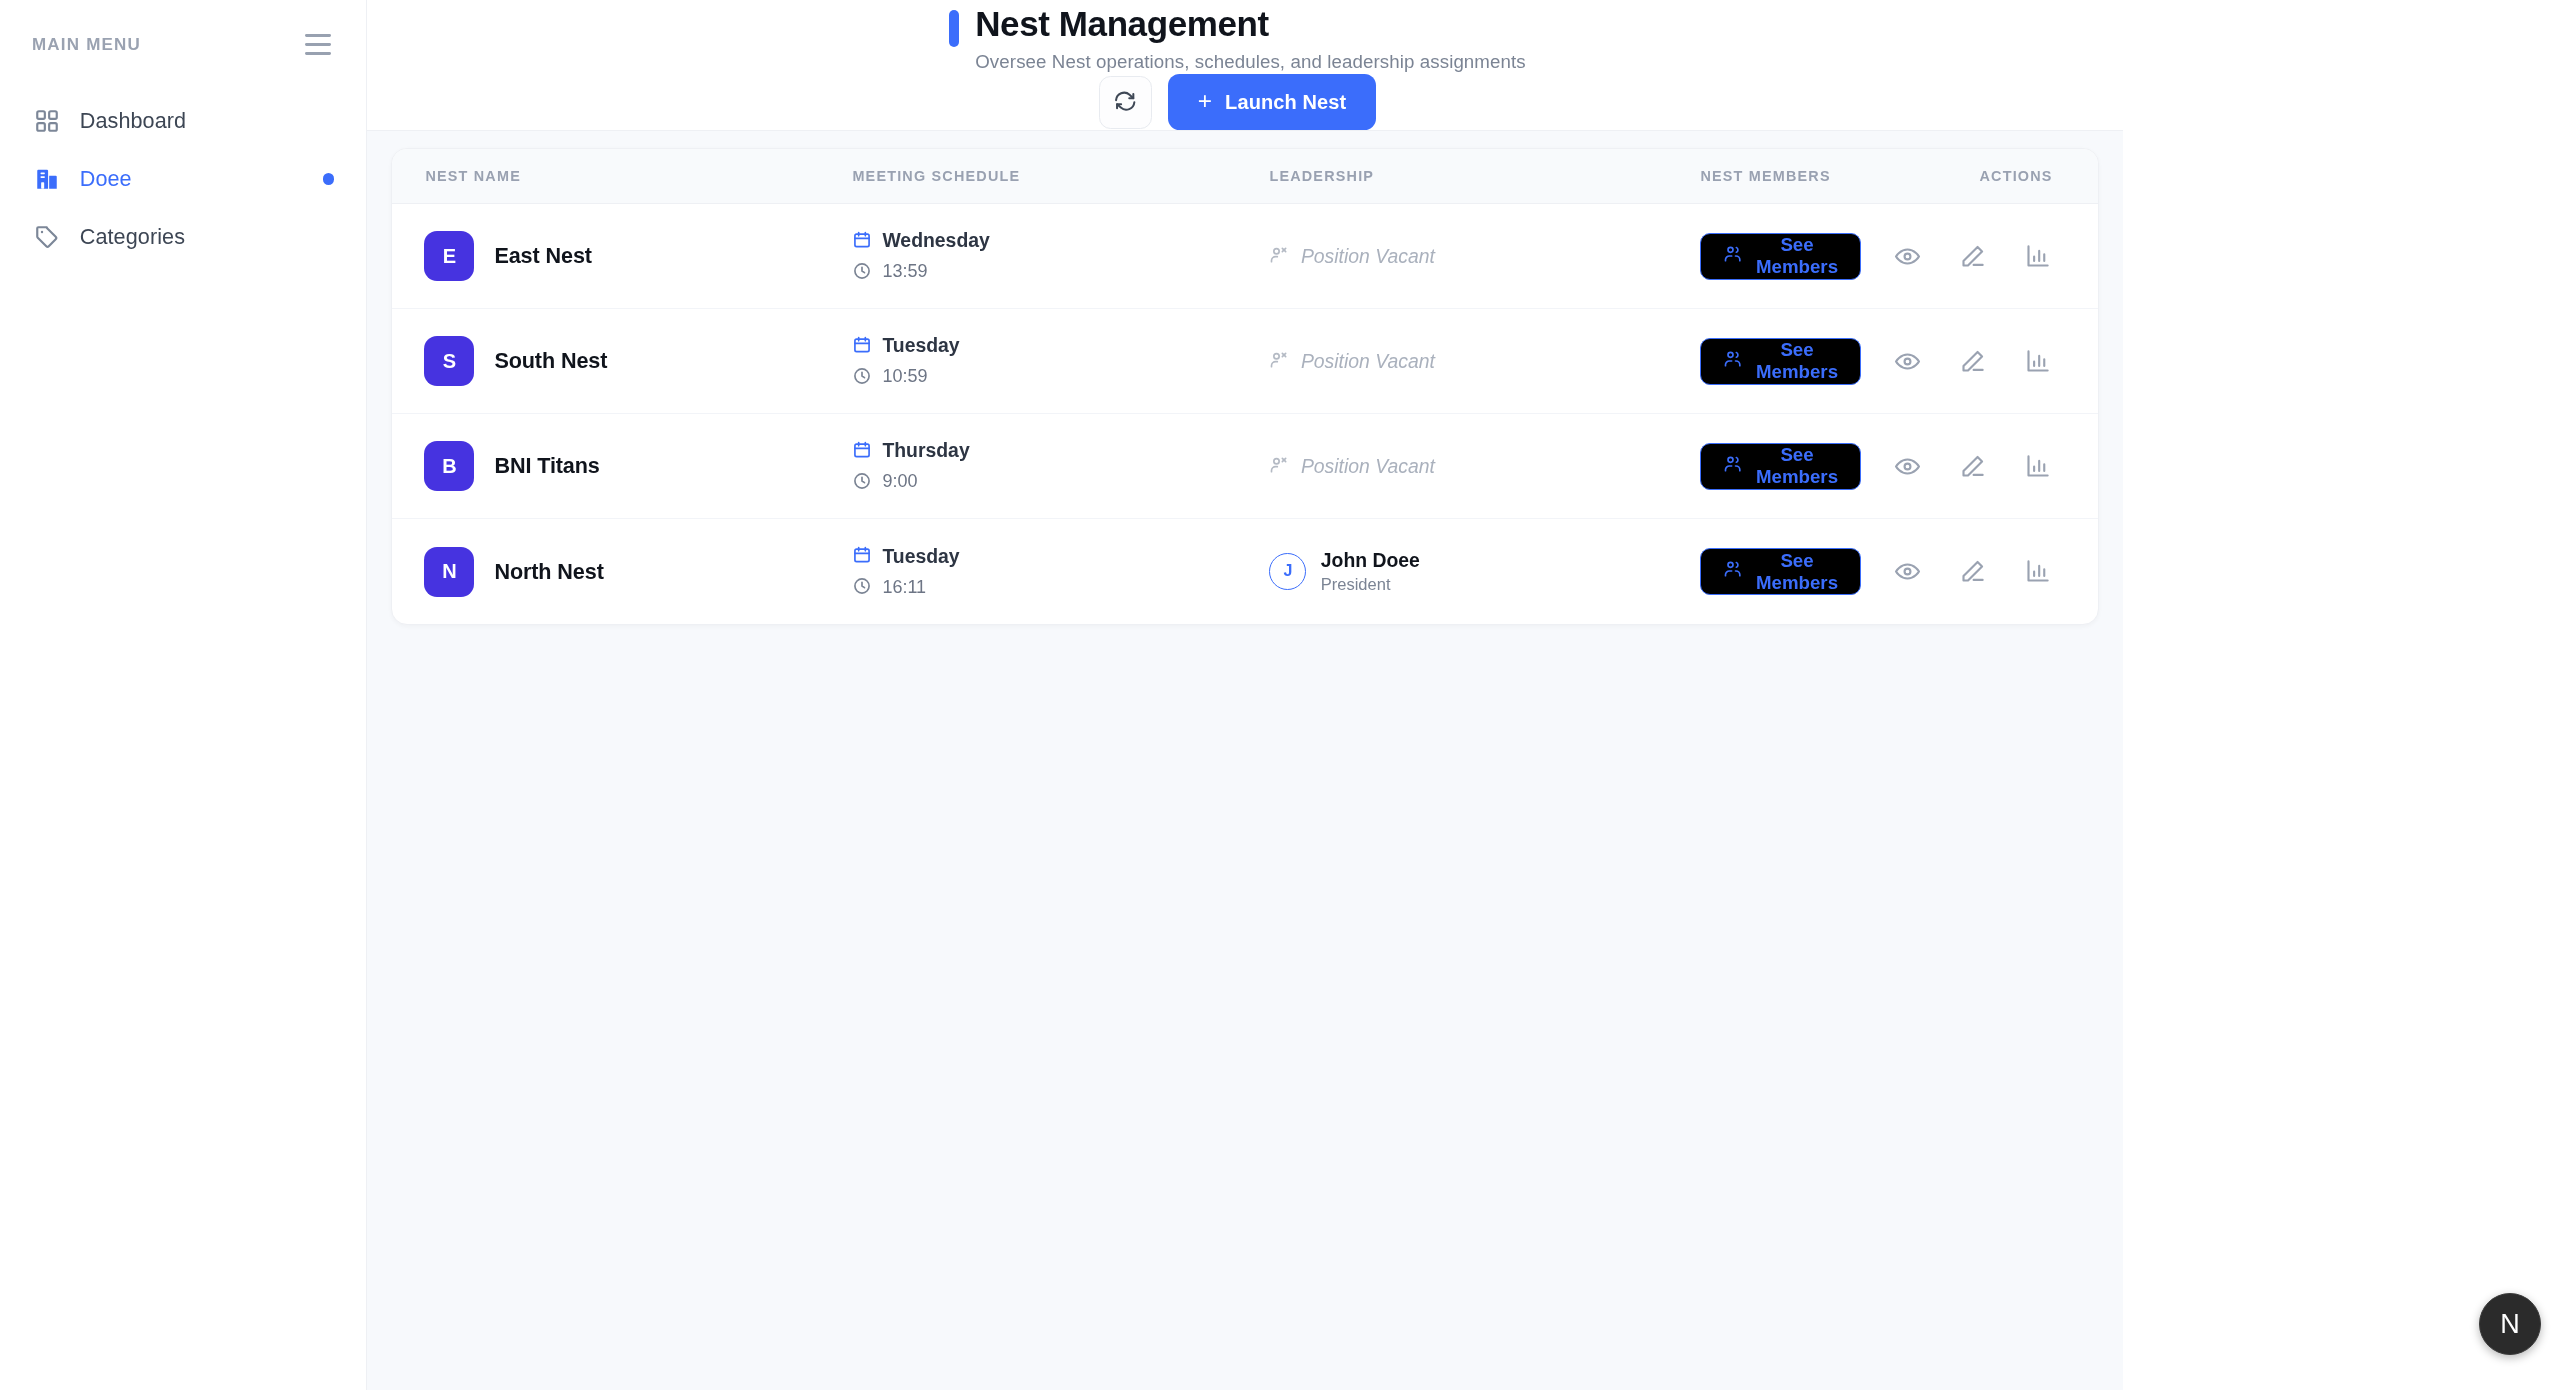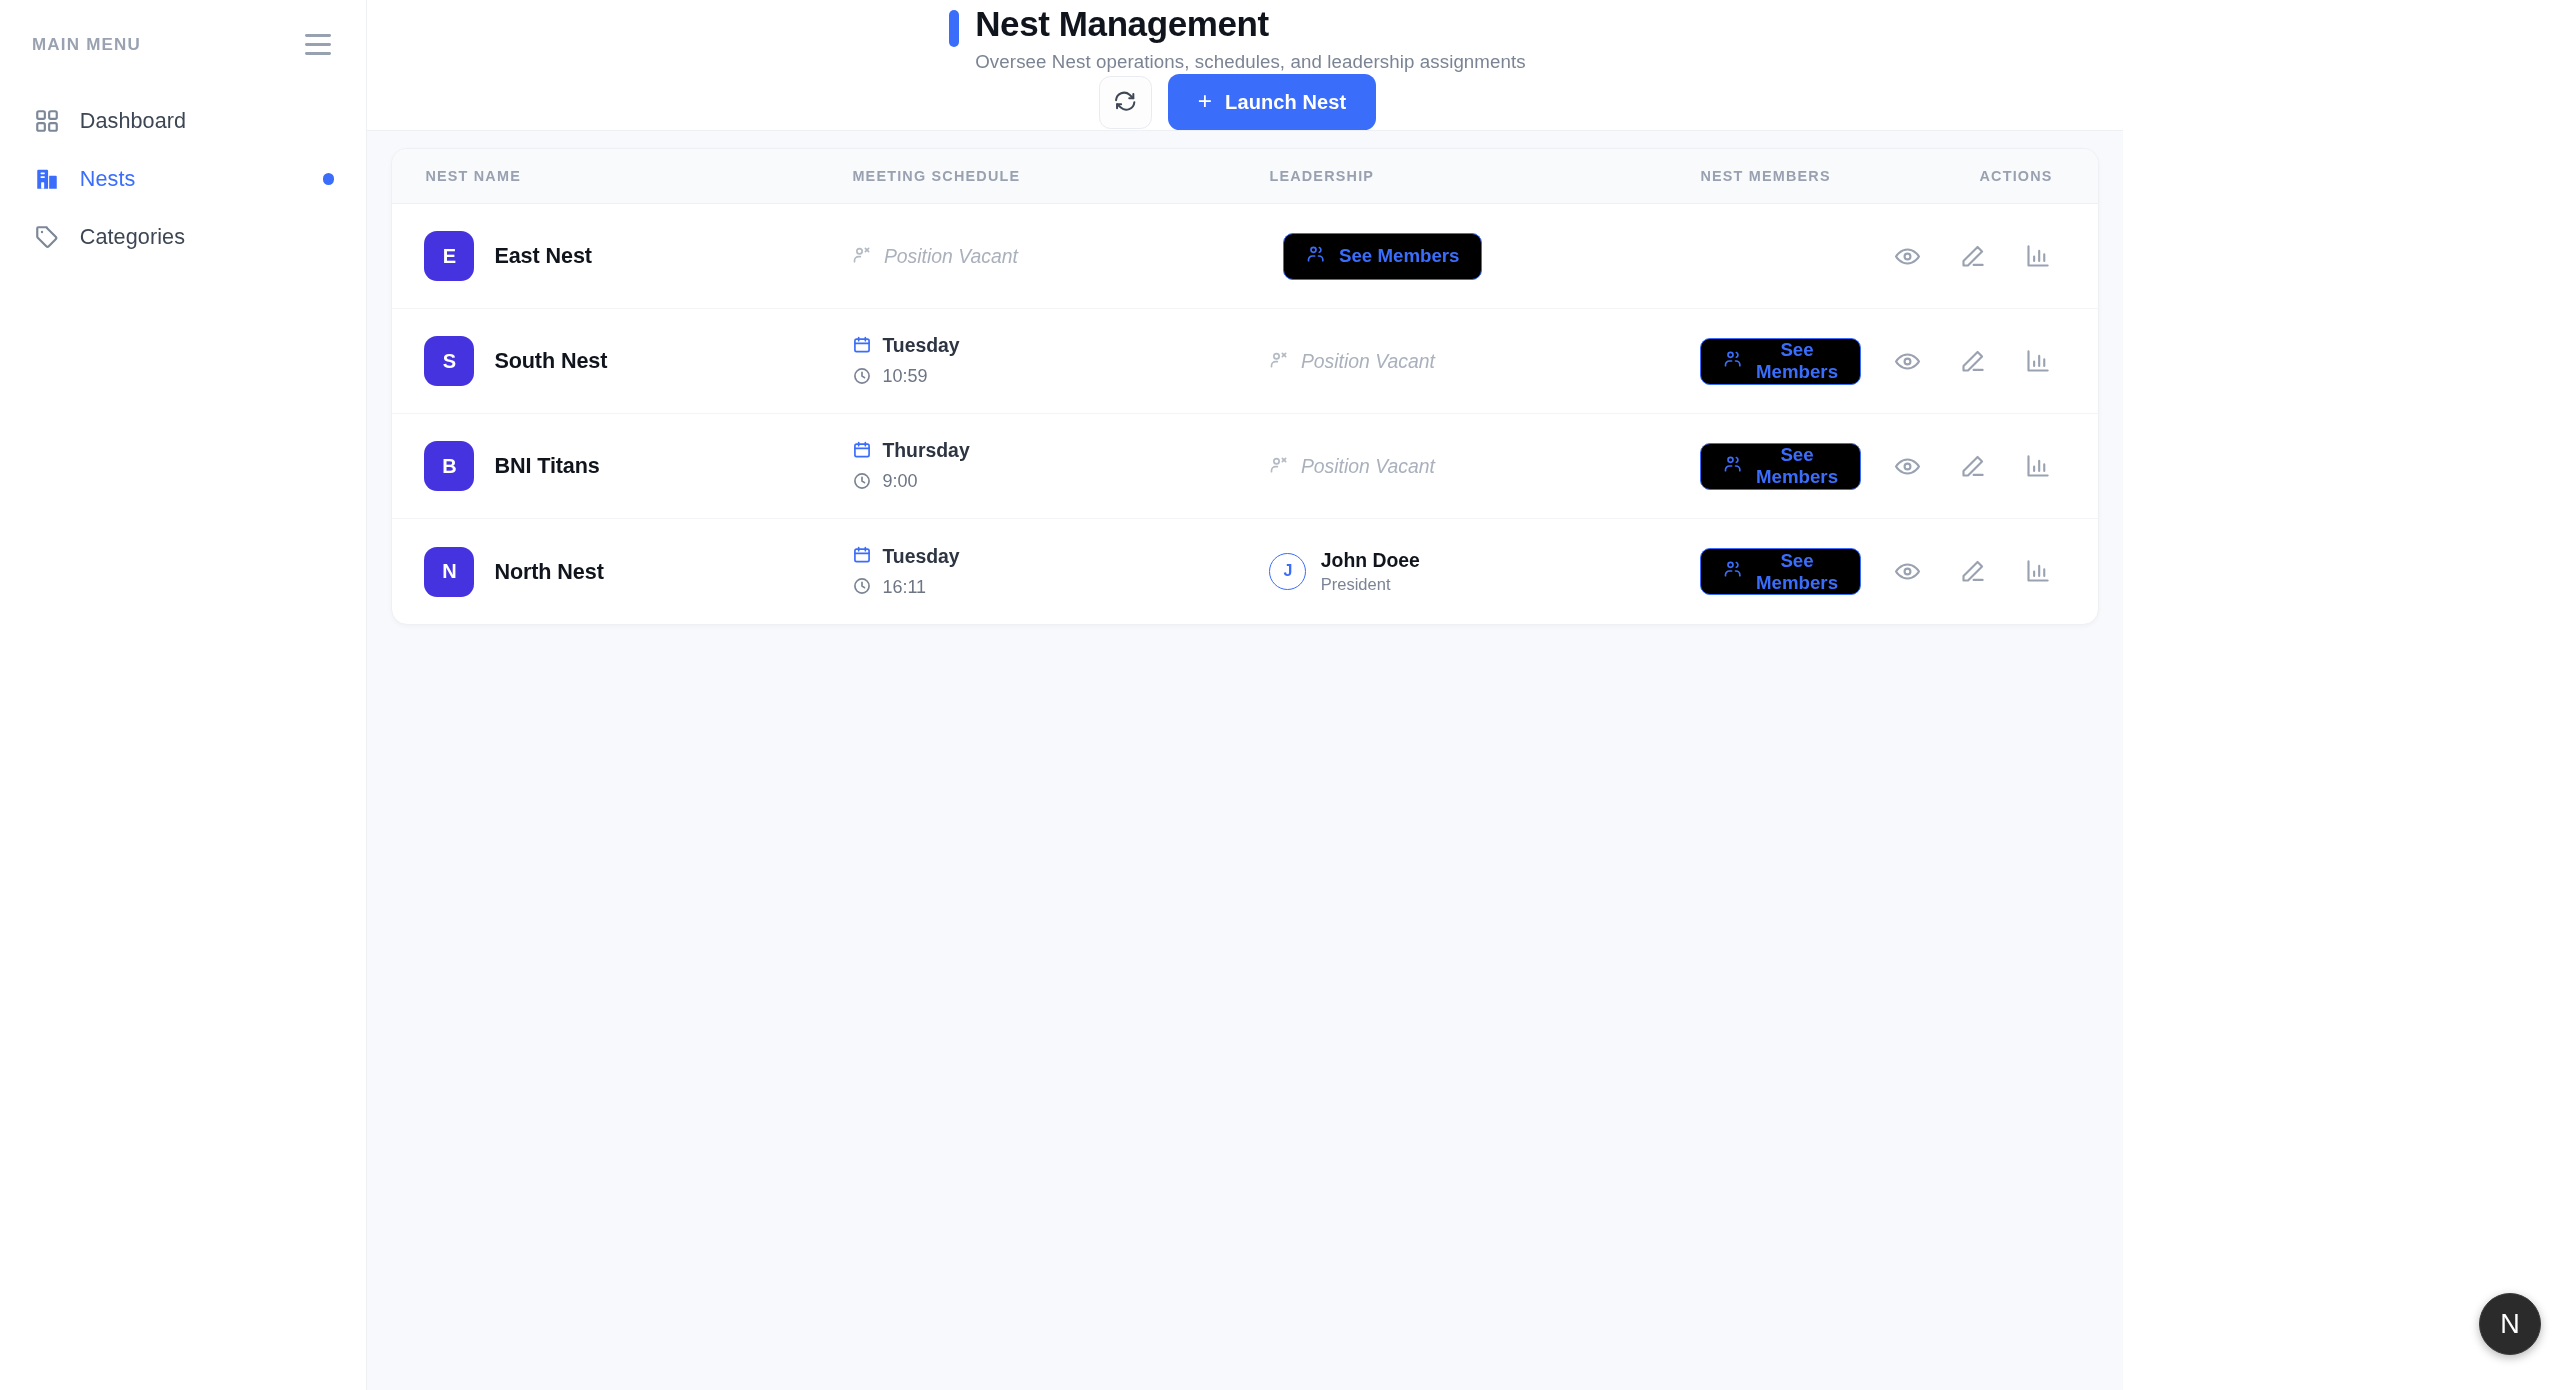--- a/index.html
+++ b/index.html
@@ -181,21 +181,21 @@
       <div class="nav-item active">
         <span class="ico">
           <svg width="26" height="26" viewBox="0 0 24 24" fill="currentColor">
             <path d="M4 3.5h8a1 1 0 0 1 1 1V21H3V4.5a1 1 0 0 1 1-1z"></path>
             <path d="M14 9h6a1 1 0 0 1 1 1v11h-7V9z"></path>
             <rect x="6" y="6" width="4" height="1.6" rx=".6" fill="#fff"></rect>
             <rect x="6" y="9.4" width="4" height="1.6" rx=".6" fill="#fff"></rect>
             <rect x="6.6" y="15" width="2.8" height="6" rx=".6" fill="#fff"></rect>
           </svg>
         </span>
-        <span class="lbl">Nests</span>
+        <span class="lbl">Doee</span>
         <span class="nav-dot"></span>
       </div>
 
       <div class="nav-item">
         <span class="ico">
           <svg width="26" height="26" viewBox="0 0 24 24" fill="none" stroke="currentColor" stroke-width="2" stroke-linecap="round" stroke-linejoin="round">
             <path d="M11.5 3H4a1 1 0 0 0-1 1v7.5a1.6 1.6 0 0 0 .47 1.13l7.9 7.9a1.6 1.6 0 0 0 2.26 0l6.4-6.4a1.6 1.6 0 0 0 0-2.26l-7.9-7.9A1.6 1.6 0 0 0 11.5 3z"></path>
             <circle cx="7.4" cy="7.4" r="1.1" fill="currentColor" stroke="none"></circle>
           </svg>
         </span>
@@ -242,20 +242,40 @@
           <div class="th c-lead">LEADERSHIP</div>
           <div class="th c-members">NEST MEMBERS</div>
           <div class="th c-actions">ACTIONS</div>
         </div>
 
         <div class="row">
           <div class="c-name">
             <span class="avatar">E</span>
             <span class="nest-name">East Nest</span>
           </div>
+          <div class="c-sched">
+            <div class="sched-line">
+              <span>
+                <svg width="20" height="20" viewBox="0 0 24 24" fill="none" stroke="#3b6dfb" stroke-width="2" stroke-linecap="round" stroke-linejoin="round">
+                    <rect x="3.5" y="5" width="17" height="15" rx="2"></rect>
+                    <path d="M3.5 10h17M8 3v4M16 3v4"></path>
+                  </svg>
+              </span>
+              <span class="sched-day">Wednesday</span>
+            </div>
+            <div class="sched-line">
+              <span>
+                <svg width="20" height="20" viewBox="0 0 24 24" fill="none" stroke="#7b8494" stroke-width="2" stroke-linecap="round" stroke-linejoin="round">
+                    <circle cx="12" cy="12" r="8.5"></circle>
+                    <path d="M12 7.5V12l3 2"></path>
+                  </svg>
+              </span>
+              <span class="sched-time">13:59</span>
+            </div>
+          </div>
           <div class="c-lead">
             <div class="vacant">
               <span>
                 <svg width="20" height="20" viewBox="0 0 24 24" fill="none" stroke="#b4bac4" stroke-width="2" stroke-linecap="round" stroke-linejoin="round">
                     <circle cx="9" cy="7.5" r="3.2"></circle>
                     <path d="M3 20v-1a5 5 0 0 1 5-5h2"></path>
                     <path d="M16 4l4 4M20 4l-4 4"></path>
                   </svg>
               </span>
               <span class="vacant-text">Position Vacant</span>

